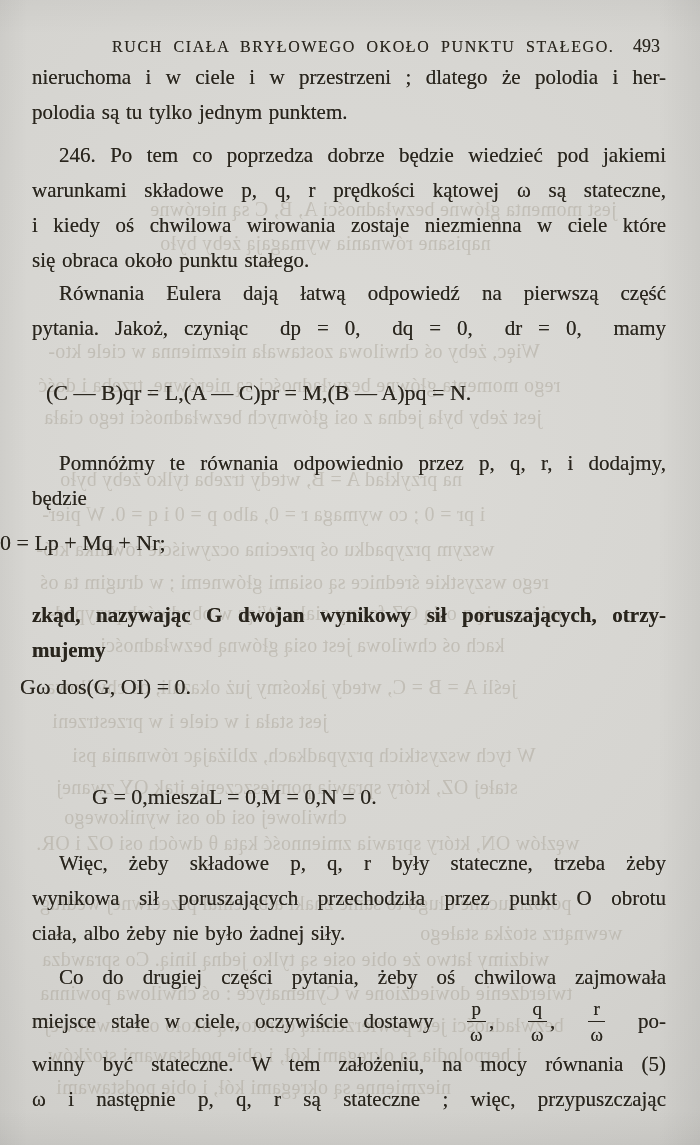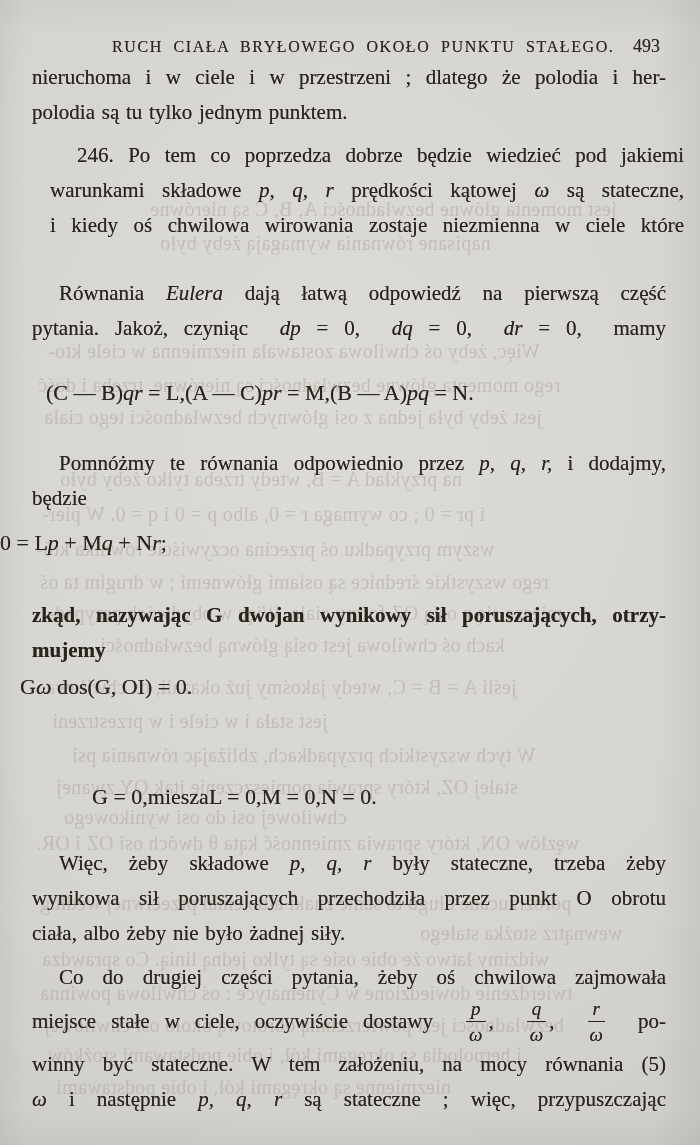--- a/index.html
+++ b/index.html
@@ -42,21 +42,21 @@
   
   .para{
     position:absolute;left:32px;width:634px;
     font-size:21px;line-height:35px;
     text-shadow:0 0 .5px rgba(41,37,29,.65);
     word-spacing:1.5px;
   }
   .tline{text-align:justify;}
   .jf{text-align-last:justify;}
   .indent{text-indent:27px;}
-  .it{font-style:italic;}
+  .it{}
   
   .eqrow{
     position:absolute;display:flex;justify-content:flex-start;
     font-size:22px;line-height:30px;
     text-shadow:0 0 .5px rgba(41,37,29,.65);
   }
   .eqcenter{
     position:absolute;left:0;right:0;text-align:left;
     font-size:22px;line-height:30px;
     text-shadow:0 0 .5px rgba(41,37,29,.65);
@@ -102,24 +102,25 @@
     </div>
 
   <div class="head">RUCH CIAŁA BRYŁOWEGO OKOŁO PUNKTU STAŁEGO.</div>
   <div class="pageno">493</div>
 
   <div class="para" style="top:60px;">
     <div class="tline jf"><span>nieruchoma i w ciele i w przestrzeni ; dlatego że polodia i her-</span></div>
     <div class="tline"><span>polodia są tu tylko jednym punktem.</span></div>
   </div>
 
-  <div class="para" style="top:138px;margin-left:18px;">
+  <div class="para" style="top:138px;">
     <div class="tline jf indent"><span>246. Po tem co poprzedza dobrze będzie wiedzieć pod jakiemi</span></div>
     <div class="tline jf"><span>warunkami składowe&nbsp;</span><span class="it">p, q, r</span><span> prędkości kątowej </span><span class="it">ω</span><span> są stateczne,</span></div>
     <div class="tline jf"><span>i kiedy oś chwilowa wirowania zostaje niezmienna w ciele które</span></div>
+    <div class="tline"><span>się obraca około punktu stałego.</span></div>
   </div>
 
   <div class="para" style="top:276px;">
     <div class="tline jf indent"><span>Równania </span><span class="it">Eulera</span><span> dają łatwą odpowiedź na pierwszą część</span></div>
     <div class="tline jf"><span>pytania. Jakoż, czyniąc&nbsp;&nbsp;</span><span class="it">dp</span><span> = 0,&nbsp;&nbsp;</span><span class="it">dq</span><span> = 0,&nbsp;&nbsp;</span><span class="it">dr</span><span> = 0,&nbsp;&nbsp;mamy</span></div>
   </div>
 
   <div class="eqrow" style="top:378px;left:46px;right:42px;">
     <span><span>(C — B)</span><span class="it">qr</span><span> = L,</span></span>
     <span><span>(A — C)</span><span class="it">pr</span><span> = M,</span></span>

